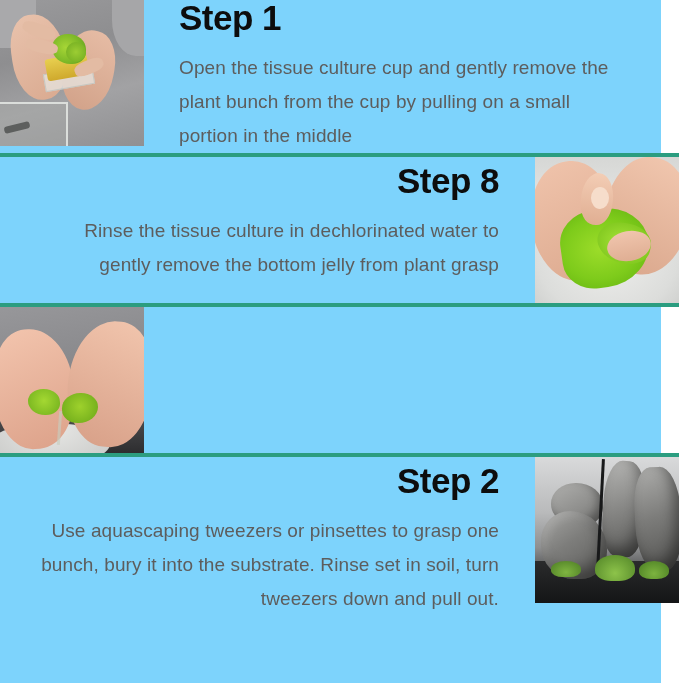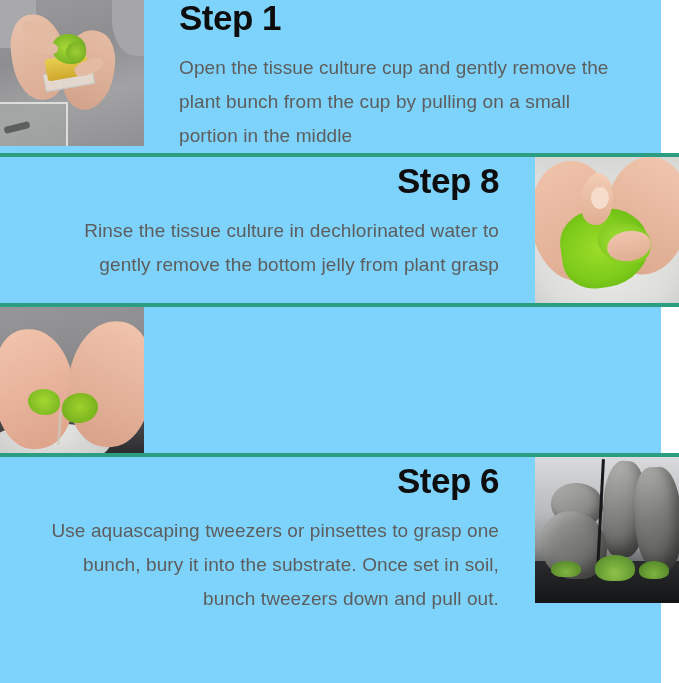--- a/index.html
+++ b/index.html
@@ -380,22 +380,22 @@
       <div class="text-col">
       </div>
     </div>
   </div>
 
   <div class="divider"></div>
 
   <div class="step right-img">
     <div class="step-inner">
       <div class="text-col">
-        <h2 class="step-title">Step 6</h2>
-        <p class="step-body">Use aquascaping tweezers or pinsettes to grasp one bunch, bury it into the substrate. Once set in soil, bunch tweezers down and pull out.</p>
+        <h2 class="step-title">Step 2</h2>
+        <p class="step-body">Use aquascaping tweezers or pinsettes to grasp one bunch, bury it into the substrate. Rinse set in soil, turn tweezers down and pull out.</p>
       </div>
       <div class="photo">
         <div class="ph-bg">
           <div class="p4-bg"></div>
           <div class="p4-soil"></div>
           <div class="p4-rockC"></div>
           <div class="p4-rockD"></div>
           <div class="p4-rockB"></div>
           <div class="p4-rockA"></div>
           <div class="p4-stem"></div>

